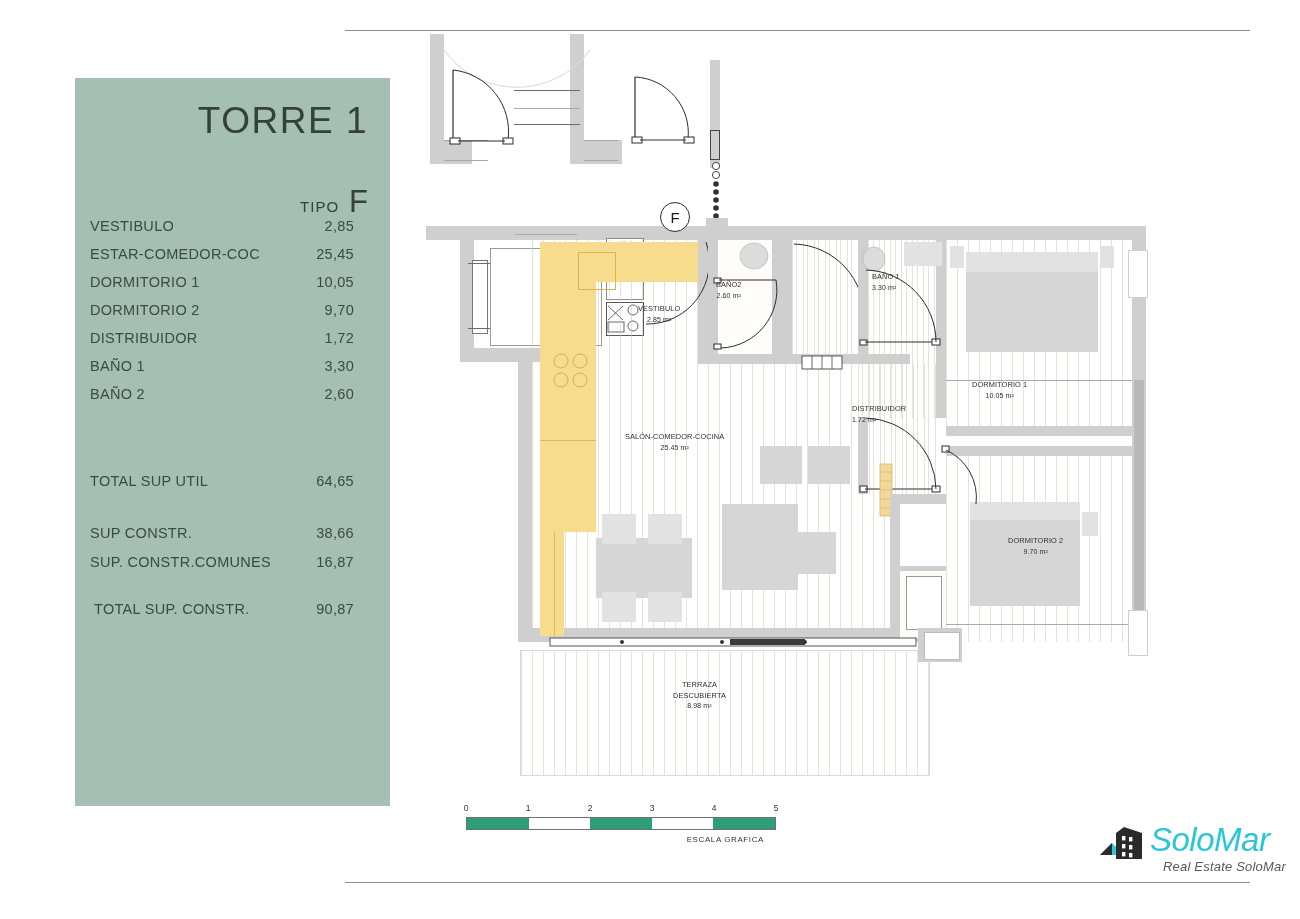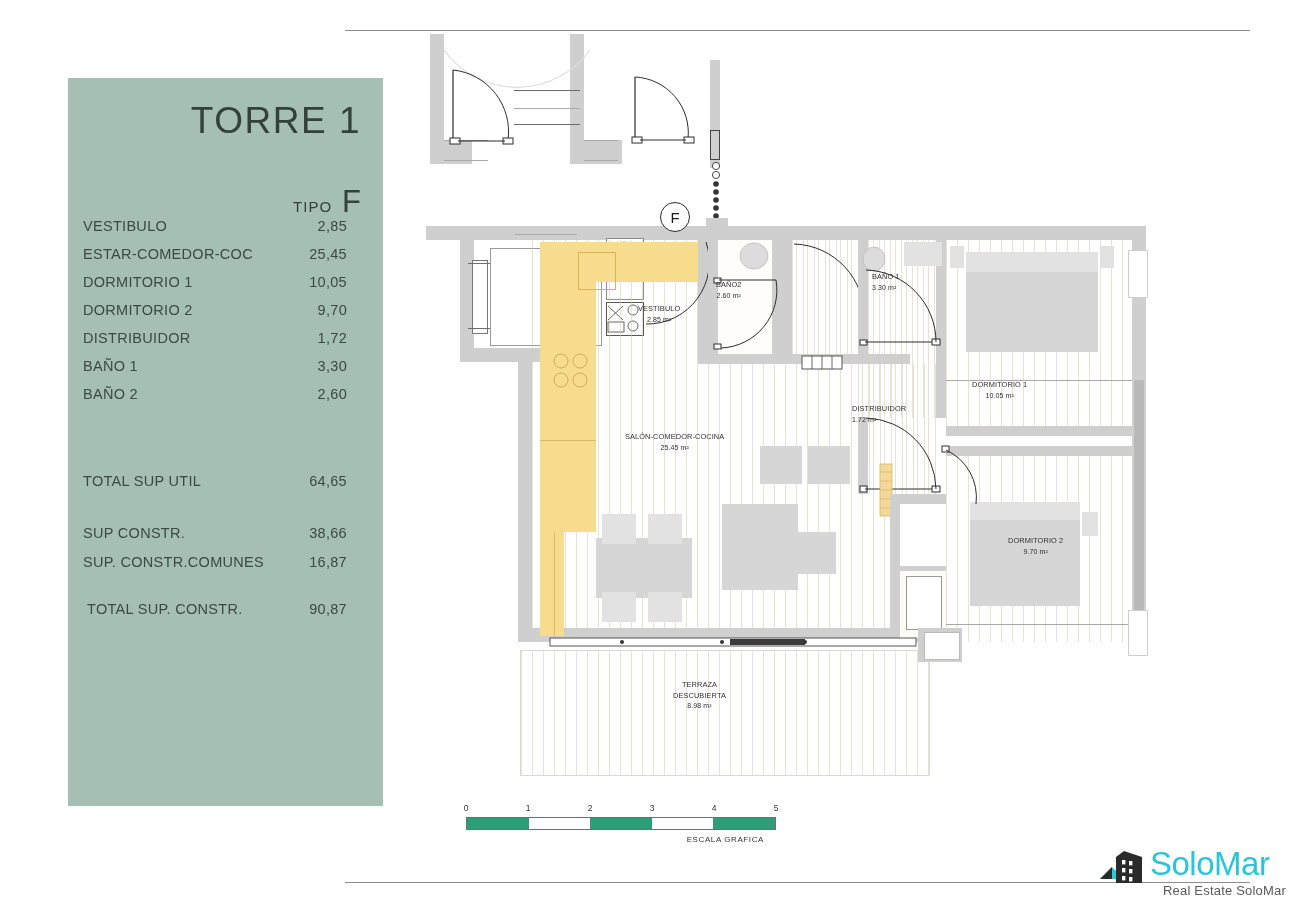--- a/index.html
+++ b/index.html
@@ -5,21 +5,21 @@
   html,body{margin:0;padding:0;background:#ffffff;}
   body{width:1300px;height:919px;position:relative;overflow:hidden;
        font-family:"Liberation Sans","DejaVu Sans",sans-serif;color:#3a3a3a;}
 
   
   .frame-rule{position:absolute;background:#8e8e8e;height:1px;}
   #rule-top{left:345px;top:30px;width:905px;}
   #rule-bottom{left:345px;top:882px;width:905px;}
 
   
-  #info-panel{position:absolute;left:68px;top:78px;width:315px;height:728px;
+  #info-panel{position:absolute;left:75px;top:78px;width:315px;height:728px;
               background:#a5bfb2;}
   #panel-title{position:absolute;right:22px;top:22px;font-size:37px;
                letter-spacing:1.5px;color:#33413a;font-weight:400;}
   #panel-subtitle{position:absolute;right:22px;top:72px;display:flex;
                   align-items:baseline;gap:10px;color:#33413a;}
   #panel-subtitle .tipo-label{font-size:15px;letter-spacing:1px;margin-top:48px;}
   #panel-subtitle .tipo-value{font-size:31px;}
 
   .area-list{position:absolute;left:0;top:134px;width:100%;}
   .area-row{display:flex;justify-content:space-between;
@@ -68,21 +68,21 @@
   #scale-wrap{position:absolute;left:466px;top:803px;width:310px;}
   #scale-ticks{position:relative;height:14px;}
   #scale-ticks span{position:absolute;font-size:8.5px;color:#333;
                     transform:translateX(-50%);}
   #scale-bar{display:flex;height:11px;border:1px solid #6f6f6f;}
   #scale-bar div{flex:1;}
   #scale-caption{position:absolute;right:12px;top:32px;font-size:8px;
                  letter-spacing:.6px;color:#333;}
 
   
-  #logo{position:absolute;left:1098px;top:845px;width:190px;height:62px;}
+  #logo{position:absolute;left:1098px;top:821px;width:190px;height:62px;font-style:italic;}
   #logo-text{position:absolute;left:52px;top:0px;font-size:33px;
              color:#28c6d8;letter-spacing:-.5px;font-weight:400;}
   #logo-sub{position:absolute;right:2px;top:38px;font-size:13px;
             color:#5a5a5a;letter-spacing:.2px;}
   #logo-mark{position:absolute;left:0;top:4px;width:56px;height:38px;}
 </style>
 </head>
 <body>
 
 <div class="frame-rule" id="rule-top"></div>

